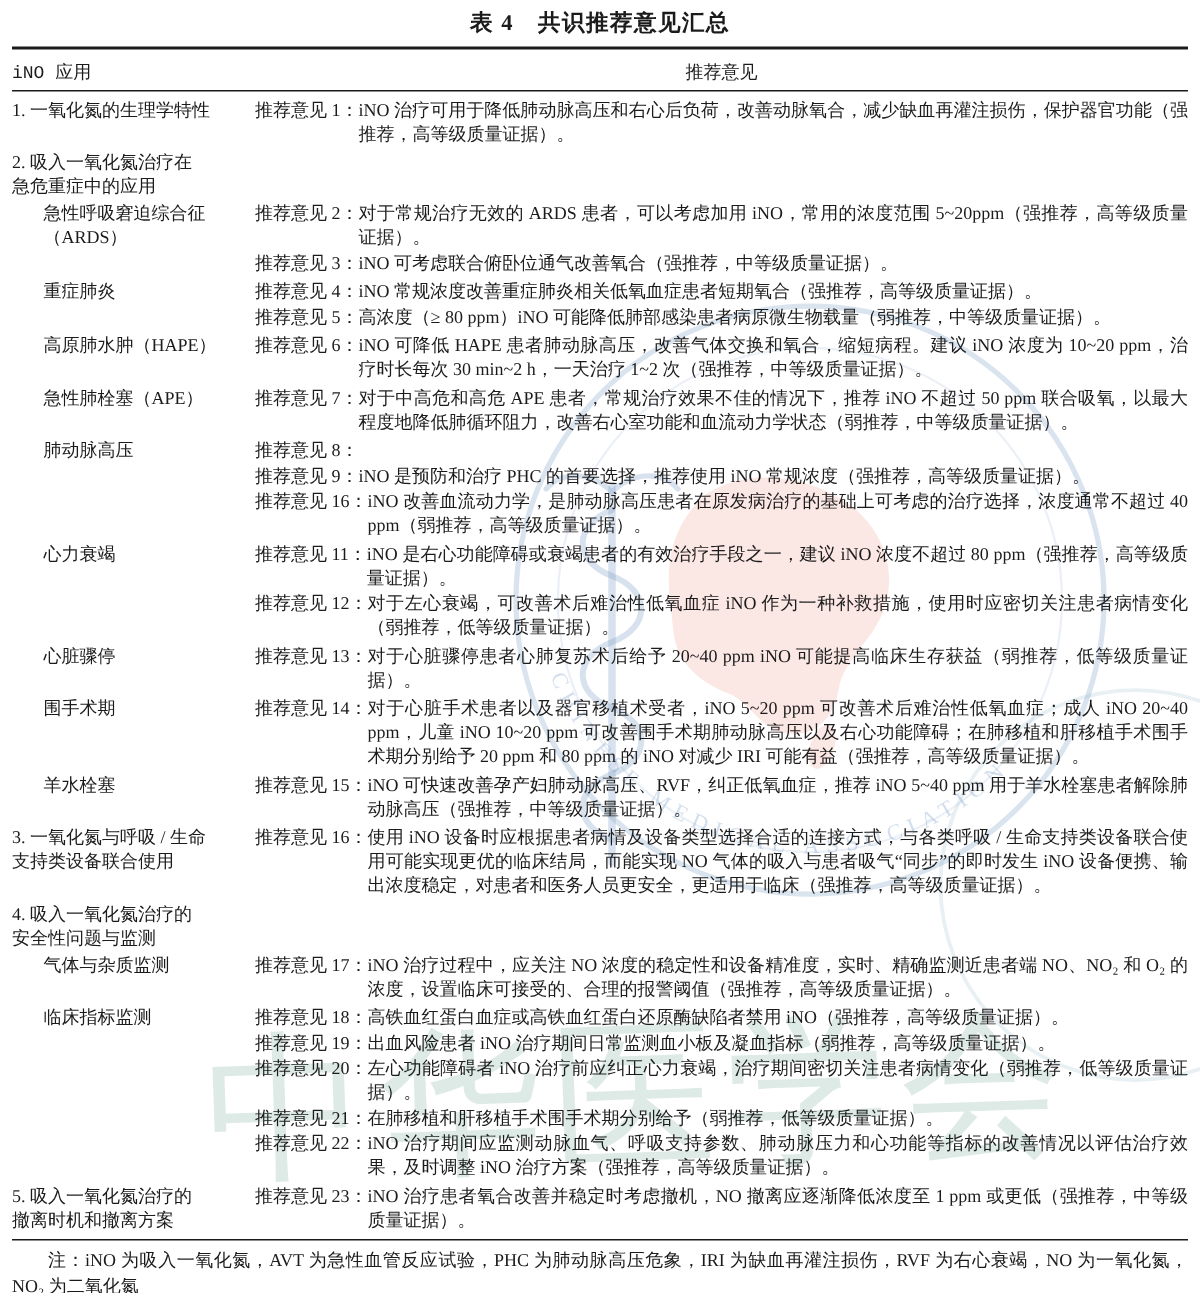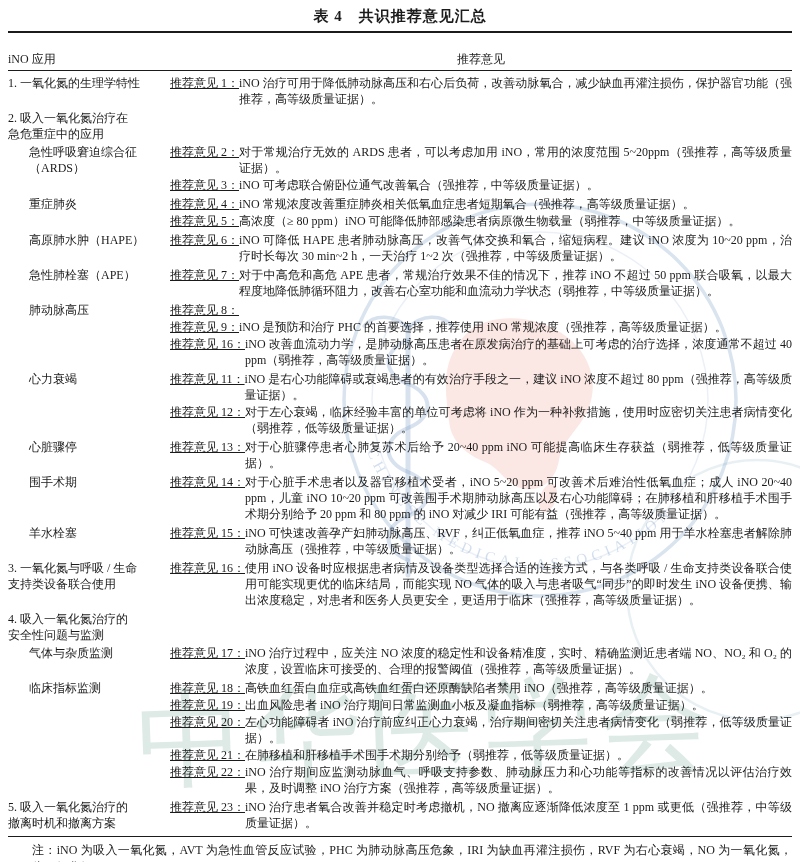--- a/index.html
+++ b/index.html
@@ -14,34 +14,35 @@
     z-index:0;pointer-events:none;
   }
   .page{position:relative;z-index:1;padding:0 8px;}
   .title{
     text-align:center;font-weight:bold;font-size:15px;
     padding:8px 0 7px 0;letter-spacing:1px;
   }
   .header-row{
     display:flex;align-items:center;
     border-top:2px solid #1b1b1b;border-bottom:1px solid #1b1b1b;
-    padding:18px 0 3px 0;
+    padding:8px 0 3px 0;
+    font-family:Liberation Mono, monospace;
   }
   .hcol1{width:162px;flex-shrink:0;}
   .hcol2{flex:1;text-align:center;}
   .tbody{border-bottom:1.5px solid #1b1b1b;padding:2px 0 4px 0;}
   .row{display:flex;margin-top:2px;}
   .cell-left{
     width:162px;flex-shrink:0;white-space:pre-line;
     padding-right:4px;box-sizing:border-box;
   }
   .cell-left.indent{padding-left:21px;}
   .cell-right{flex:1;min-width:0;}
   .rec{display:flex;margin-bottom:1px;}
-  .rec-label{white-space:nowrap;flex-shrink:0;text-decoration:underline;}
+  .rec-label{white-space:nowrap;flex-shrink:0;}
   .rec-text{flex:1;text-align:justify;}
   .note{
     padding:5px 0 0 0;text-indent:2em;text-align:justify;line-height:17px;
   }
 </style>
 </head>
 <body>
 
 <svg class="watermark" width="800" height="862" viewBox="0 0 800 862" aria-hidden="true">
   <g>
@@ -152,21 +153,21 @@
         </div>
         <div class="row">
           <div class="cell-left indent">心力衰竭</div>
           <div class="cell-right">
             <div class="rec">
               <span class="rec-label">推荐意见 11：</span>
               <div class="rec-text">iNO 是右心功能障碍或衰竭患者的有效治疗手段之一，建议 iNO 浓度不超过 80 ppm（强推荐，高等级质量证据）。</div>
             </div>
             <div class="rec">
               <span class="rec-label">推荐意见 12：</span>
-              <div class="rec-text">对于左心衰竭，临床经验丰富的单位可考虑将 iNO 作为一种补救措施，使用时应密切关注患者病情变化（弱推荐，低等级质量证据）。</div>
+              <div class="rec-text">对于左心衰竭，可改善术后难治性低氧血症 iNO 作为一种补救措施，使用时应密切关注患者病情变化（弱推荐，低等级质量证据）。</div>
             </div>
           </div>
         </div>
         <div class="row">
           <div class="cell-left indent">心脏骤停</div>
           <div class="cell-right">
             <div class="rec">
               <span class="rec-label">推荐意见 13：</span>
               <div class="rec-text">对于心脏骤停患者心肺复苏术后给予 20~40 ppm iNO 可能提高临床生存获益（弱推荐，低等级质量证据）。</div>
             </div>

